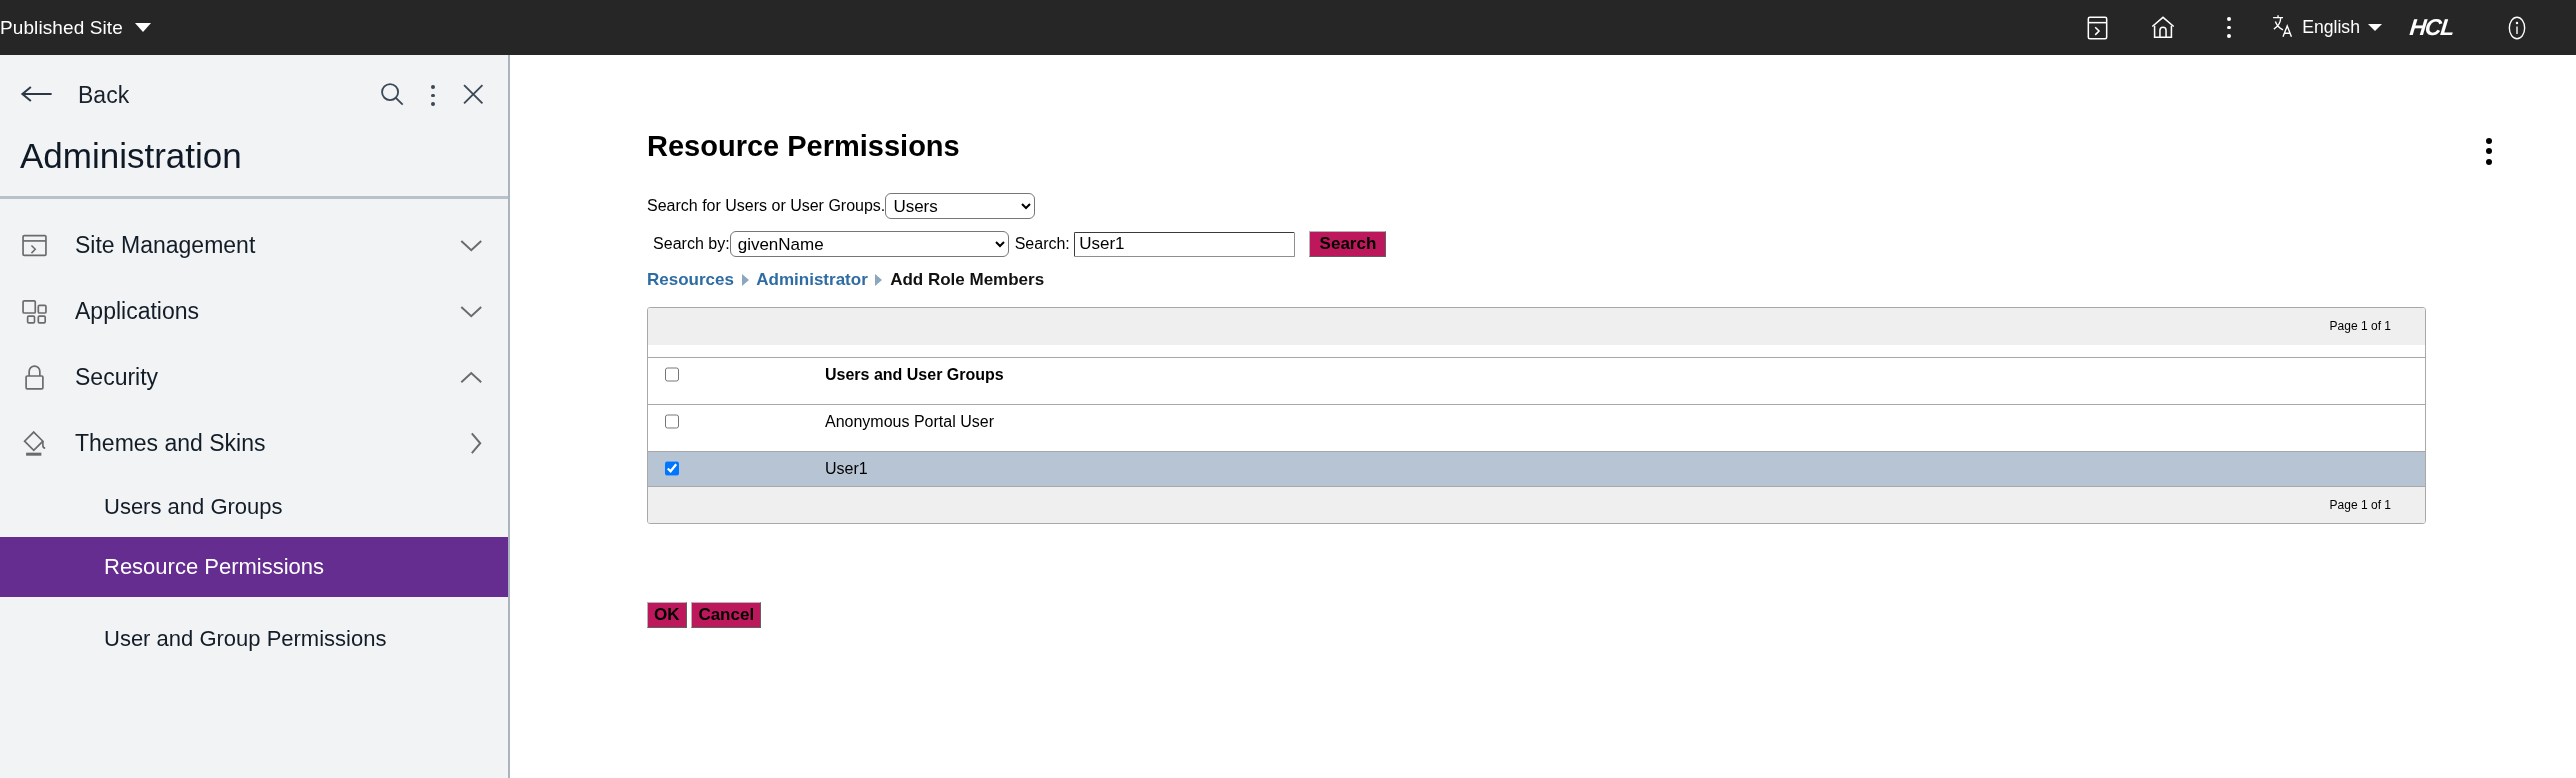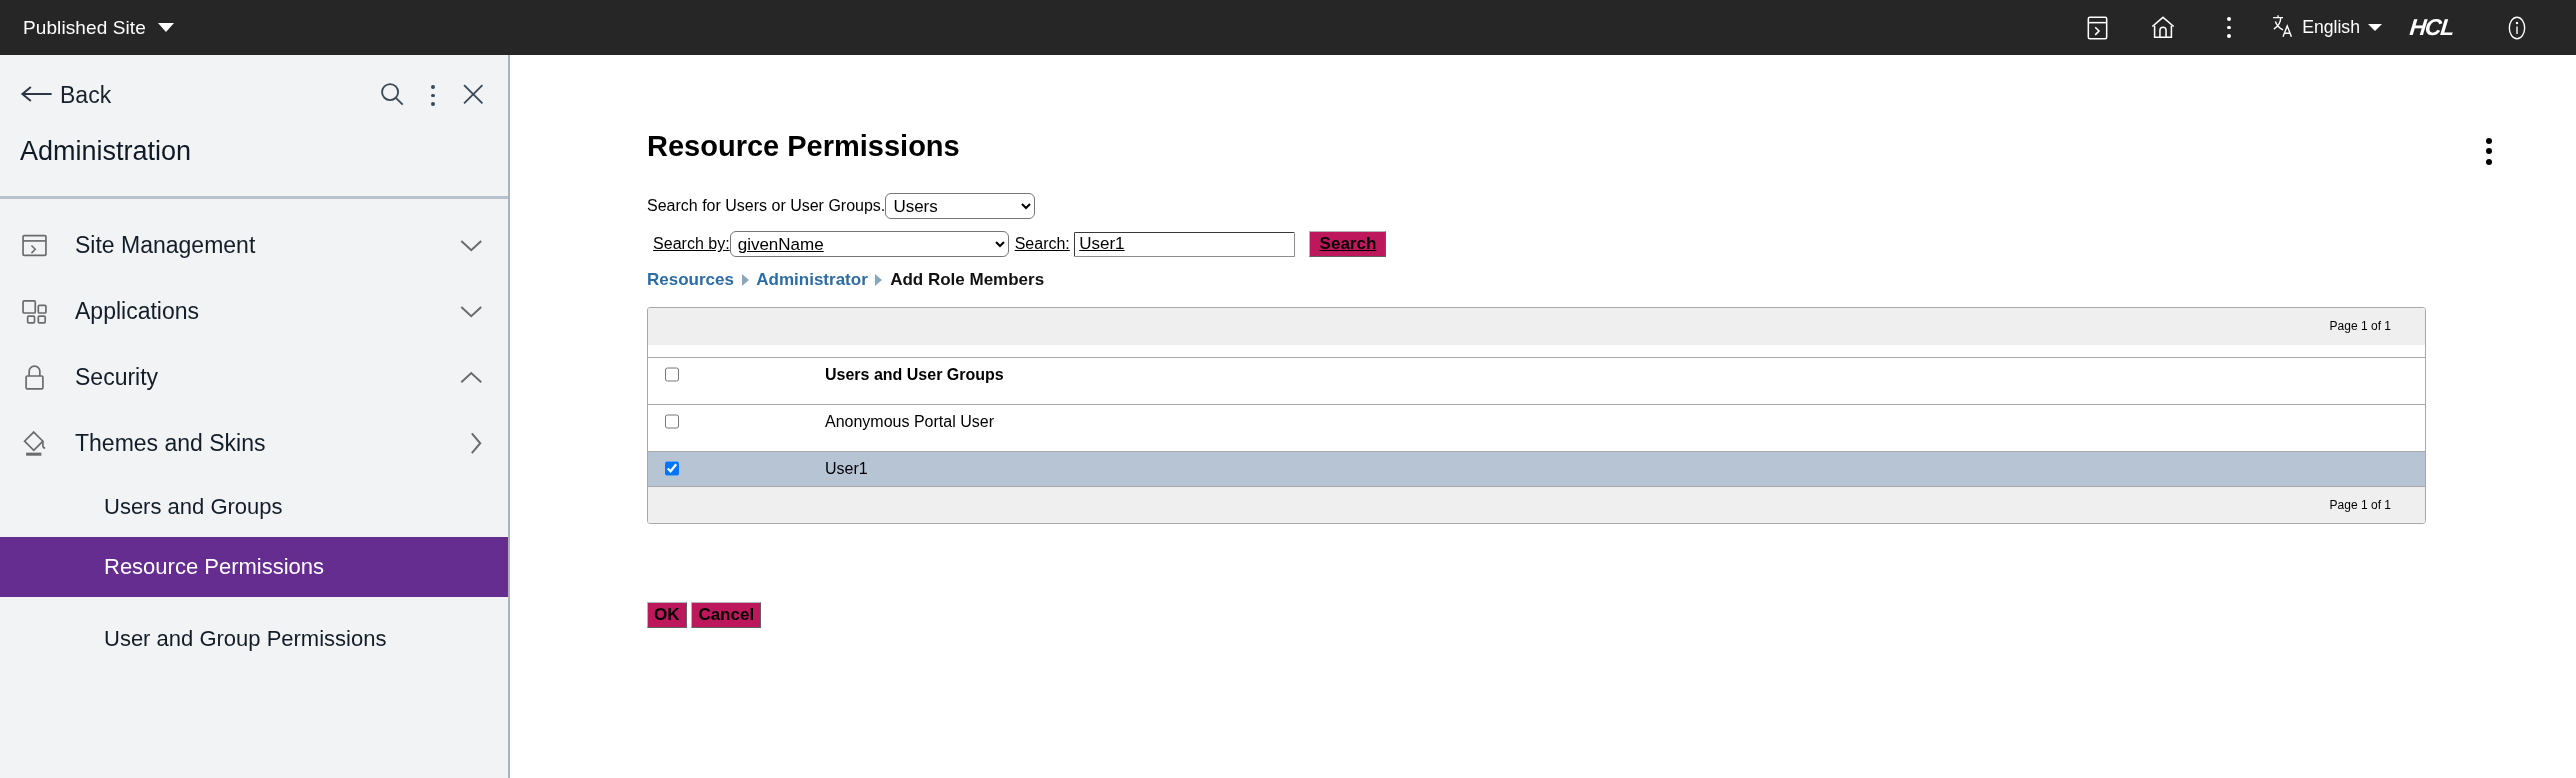--- a/index.html
+++ b/index.html
@@ -18,21 +18,20 @@
     top: 0; left: 0;
     width: 2576px; height: 55px;
     background: #262626;
     display: flex;
     align-items: center;
   }
   .topbar-left {
     display: flex;
     align-items: center;
     gap: 12.3px;
-    padding-left: 23px;
   }
   .site-label {
     color: #ffffff;
     font-size: 19px;
     letter-spacing: 0.1px;
   }
   .caret-down {
     width: 0; height: 0;
     border-left: 8.4px solid transparent;
     border-right: 8.4px solid transparent;
@@ -96,33 +95,33 @@
   }
   .sb-toolbar {
     height: 81px;
     display: flex;
     align-items: center;
     padding: 0 23px 0 20px;
   }
   .sb-back {
     display: flex;
     align-items: center;
-    gap: 6px;
+    gap: 24px;
     color: #2c3845;
   }
   .sb-back-label { font-size: 23px; color: #18212c; }
   .sb-tool-icons {
     margin-left: auto;
     display: flex;
     align-items: center;
     gap: 26px;
     color: #3b4856;
   }
   .sb-title {
-    font-size: 27px;
+    font-size: 35px;
     color: #0f1a26;
     padding: 0 8px 0 20px;
     height: 58px;
     display: flex;
     align-items: flex-start;
   }
   .sb-divider {
     height: 2.3px;
     background: #b8c2cc;
     margin-top: 2.3px;
@@ -197,21 +196,21 @@
   .form-area {
     padding: 28px 0 0 135px;
     font-size: 16px;
     color: #000000;
   }
   .form-row {
     display: flex;
     align-items: center;
     margin-bottom: 12.3px;
   }
-  .form-row.indent { padding-left: 6.1px; text-decoration: underline; }
+  .form-row.indent { padding-left: 6.1px; }
   .lbl { font-size: 16px; color: #000; white-space: nowrap; }
 
   select.ui-select {
     font-family: "Liberation Sans", sans-serif;
     font-size: 17px;
     height: 26px;
     padding: 0 3.1px;
     border: 0.8px solid #767676;
     border-radius: 6px;
     background: #ffffff;

